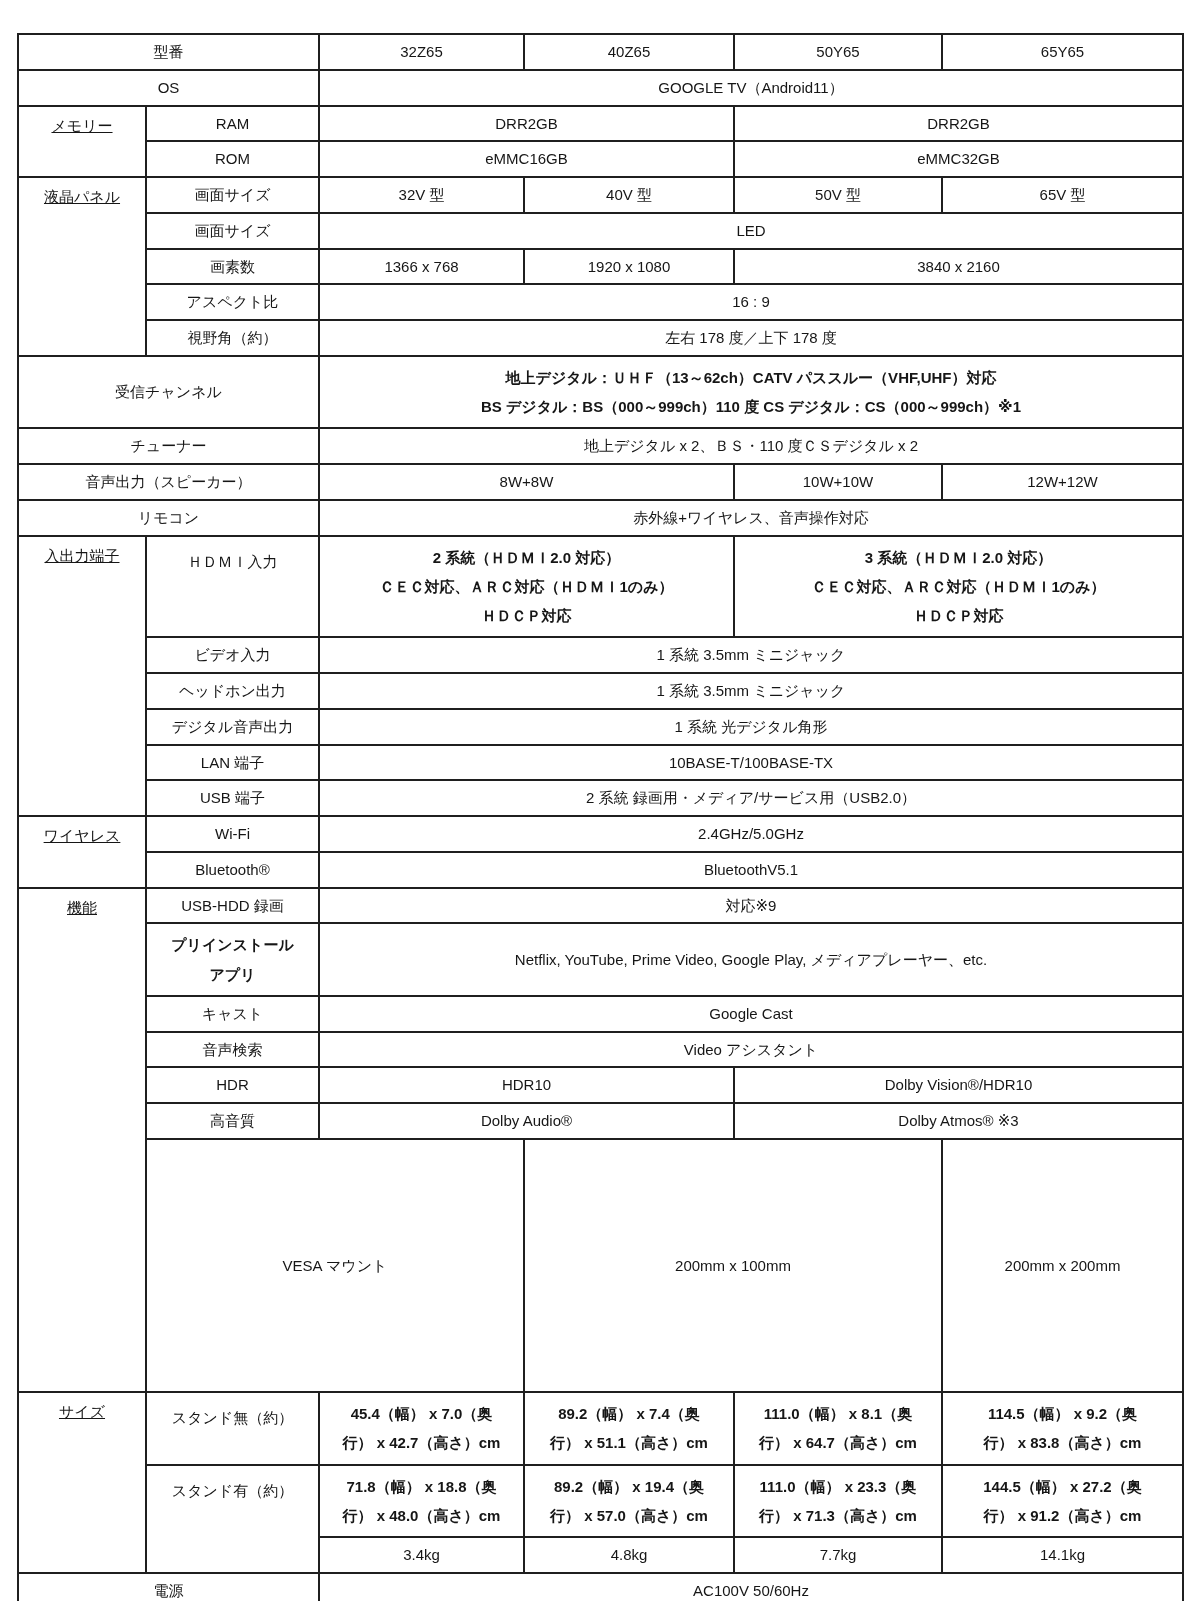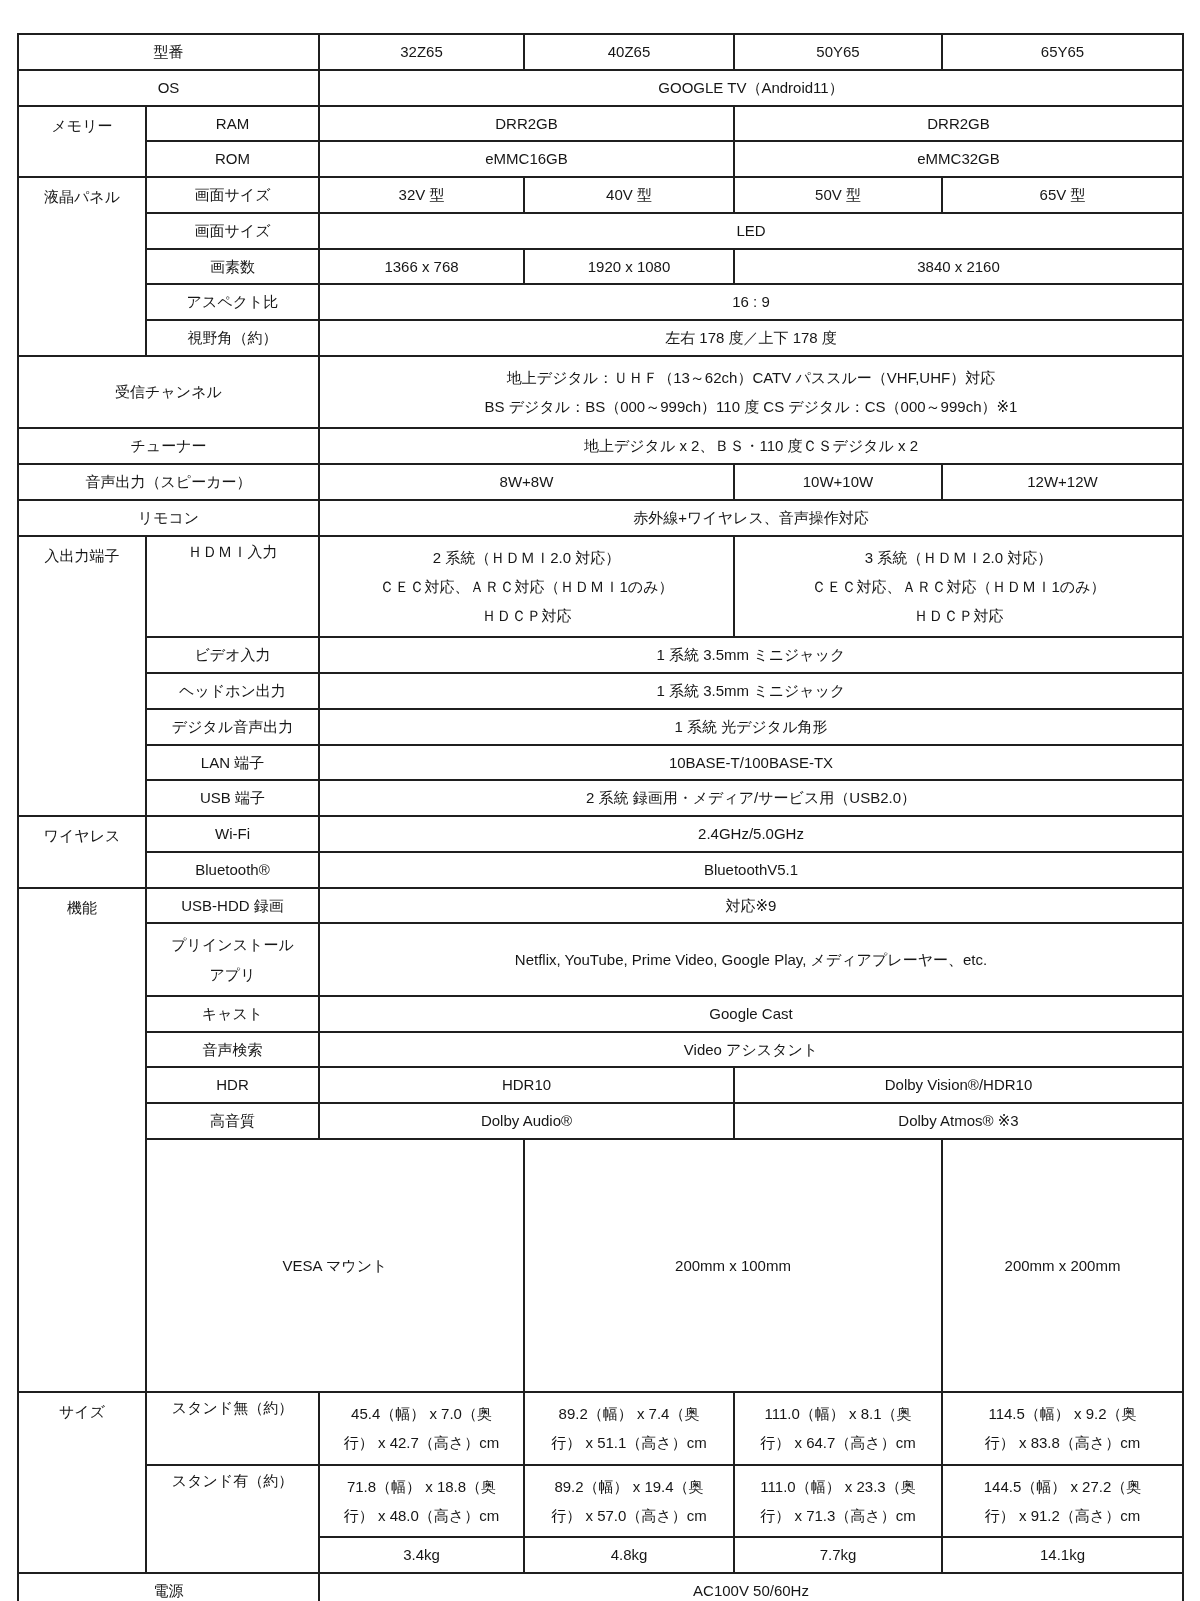--- a/index.html
+++ b/index.html
@@ -29,28 +29,30 @@
     font-size: 15px;
     line-height: 1.45;
     padding: 6px 6px;
     white-space: pre-line;
     overflow: hidden;
     word-break: break-word;
   }
   table.spec td.multi {
     line-height: 1.95;
     padding: 6px 0;
+    font-weight: bold;
   }
   table.spec td.cat {
     vertical-align: top;
     padding-top: 8px;
+    text-decoration: underline;
   }
   table.spec td.vtop {
     vertical-align: top;
-    padding-top: 4px;
+    padding-top: 14px;
     margin-top: 32px;
   }
   col.c-cat { width: 128px; }
   col.c-sub { width: 173px; }
   col.c-m1  { width: 205px; }
   col.c-m2  { width: 210px; }
   col.c-m3  { width: 208px; }
   col.c-m4  { width: 241px; }
 </style>
 </head>

